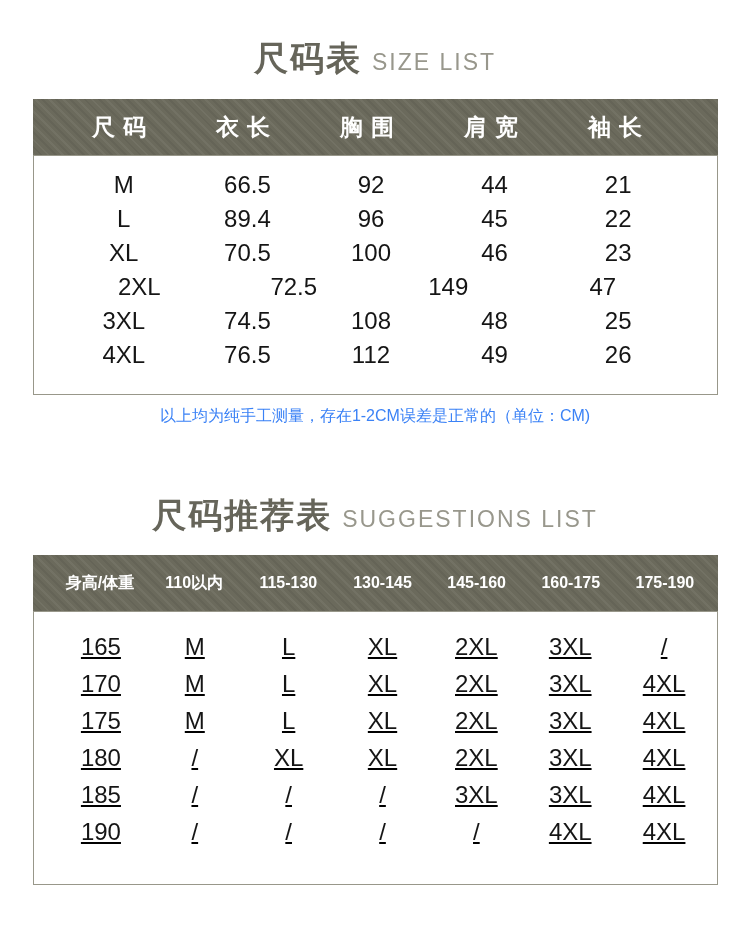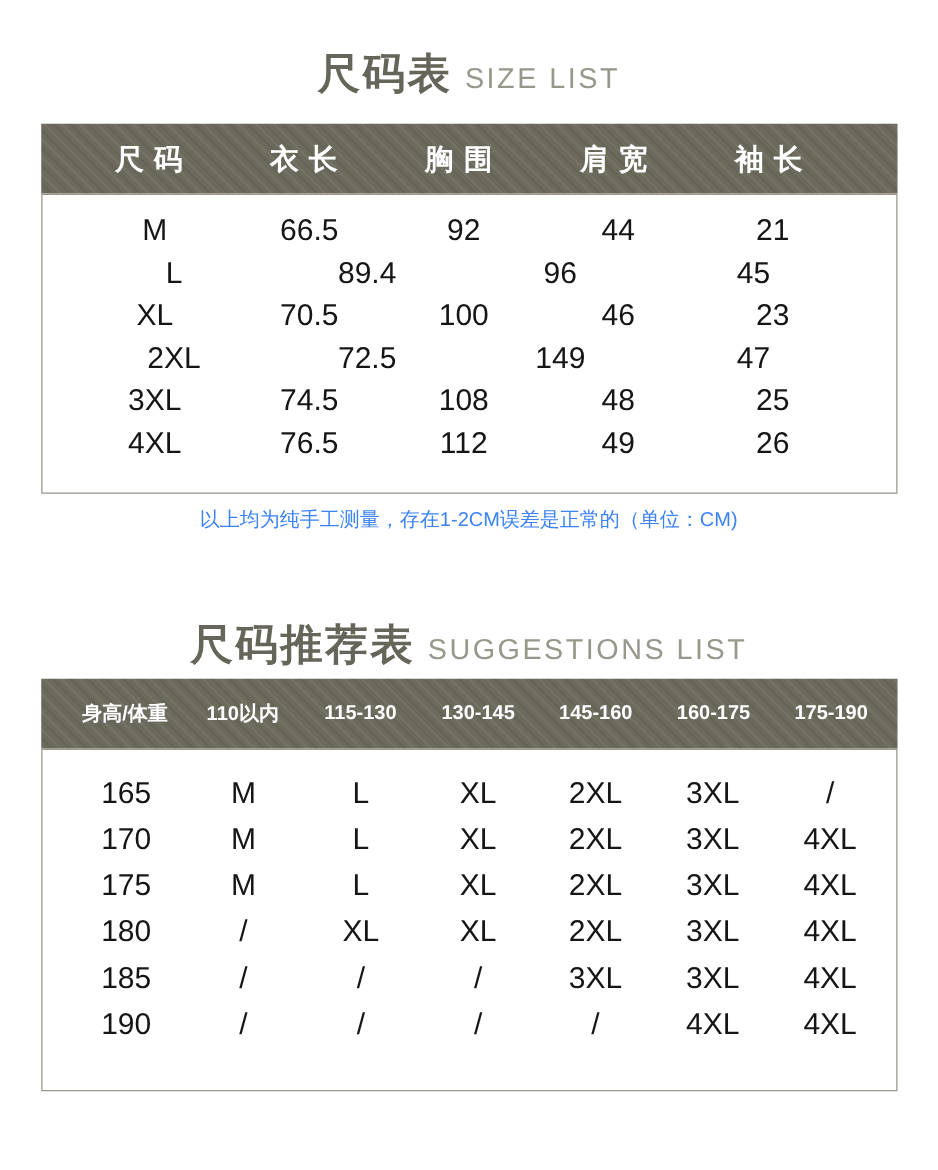--- a/index.html
+++ b/index.html
@@ -6,21 +6,21 @@
   html,body { background:#ffffff; }
   body {
     width:750px; height:936px;
     font-family:"Liberation Sans","DejaVu Sans",sans-serif;
     overflow:hidden;
   }
   .page { width:750px; height:936px; background:#ffffff; }
 
   
   .sec-title { text-align:center; padding-top:36px; margin-bottom:17px; white-space:nowrap; }
-  .sec-title.second { padding-top:66px; margin-bottom:4px; }
+  .sec-title.second { padding-top:66px; margin-bottom:16px; }
   .t-cn { font-size:34px; font-weight:bold; color:#66655a; letter-spacing:2px; }
   .t-en { font-size:23px; color:#98978c; margin-left:10px; letter-spacing:2px; }
 
   
   .tbl { margin:0 32px 0 33px; }
   .thead {
     display:flex; align-items:center; height:56px;
     background-color:#6b6a5c;
     background-image:repeating-linear-gradient(45deg,
       rgba(255,255,255,0.05) 0 2px, rgba(255,255,255,0) 2px 5px,
@@ -31,21 +31,21 @@
   .tbl-2 .hcell { font-size:16px; letter-spacing:0; }
 
   .pad-1 { padding-left:28px; padding-right:37px; }
   .pad-2 { padding-left:20px; padding-right:6px; }
 
   .tbody { border:1px solid #98978a; background:#ffffff; }
   .tbody-1 { padding-top:12px; padding-bottom:22px; }
   .tbody-2 { padding-top:16px; padding-bottom:34px; }
   .trow { display:flex; align-items:center; }
   .tbl-1 .trow { height:34px; }
-  .tbl-2 .trow { height:37px; }
+  .tbl-2 .trow { height:37px;text-decoration:underline; }
   .cell { flex:1; text-align:center; font-size:24px; color:#151515; white-space:nowrap; }
 
   
   .note { text-align:center; margin-top:11px; font-size:16px; color:#3b82f6; }
 </style>
 </head>
 <body>
 
 <div class="page">
 
@@ -67,20 +67,21 @@
           <span class="cell">66.5</span>
           <span class="cell">92</span>
           <span class="cell">44</span>
           <span class="cell">21</span>
         </div>
         <div class="trow">
           <span class="cell">L</span>
           <span class="cell">89.4</span>
           <span class="cell">96</span>
           <span class="cell">45</span>
+          <span class="cell">22</span>
         </div>
         <div class="trow">
           <span class="cell">XL</span>
           <span class="cell">70.5</span>
           <span class="cell">100</span>
           <span class="cell">46</span>
           <span class="cell">23</span>
         </div>
         <div class="trow">
           <span class="cell">2XL</span>

